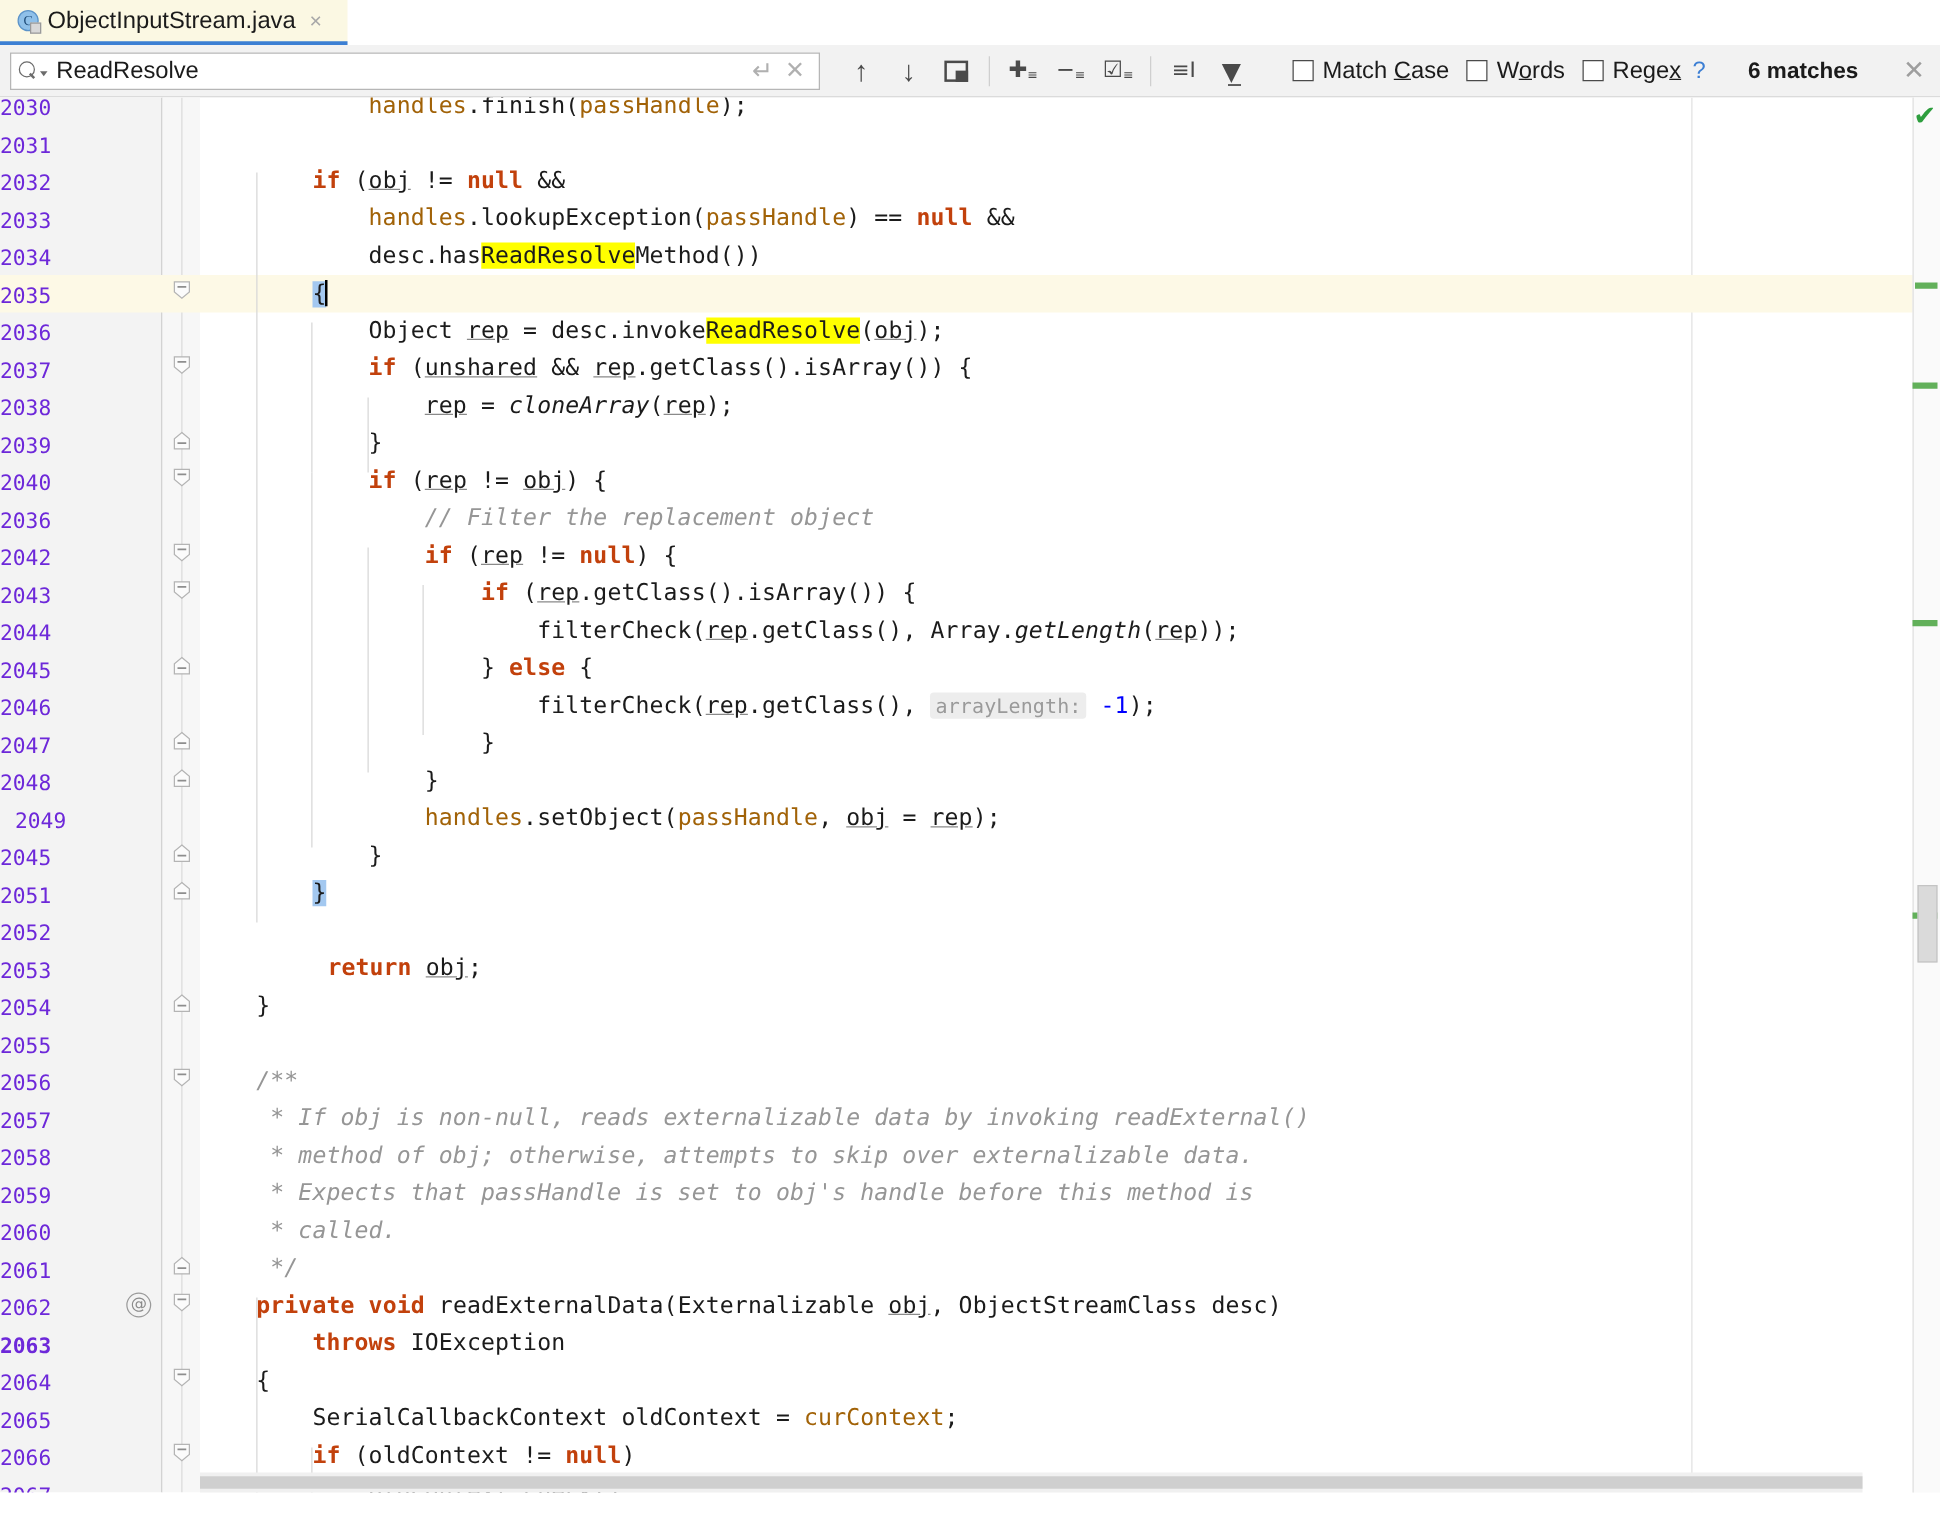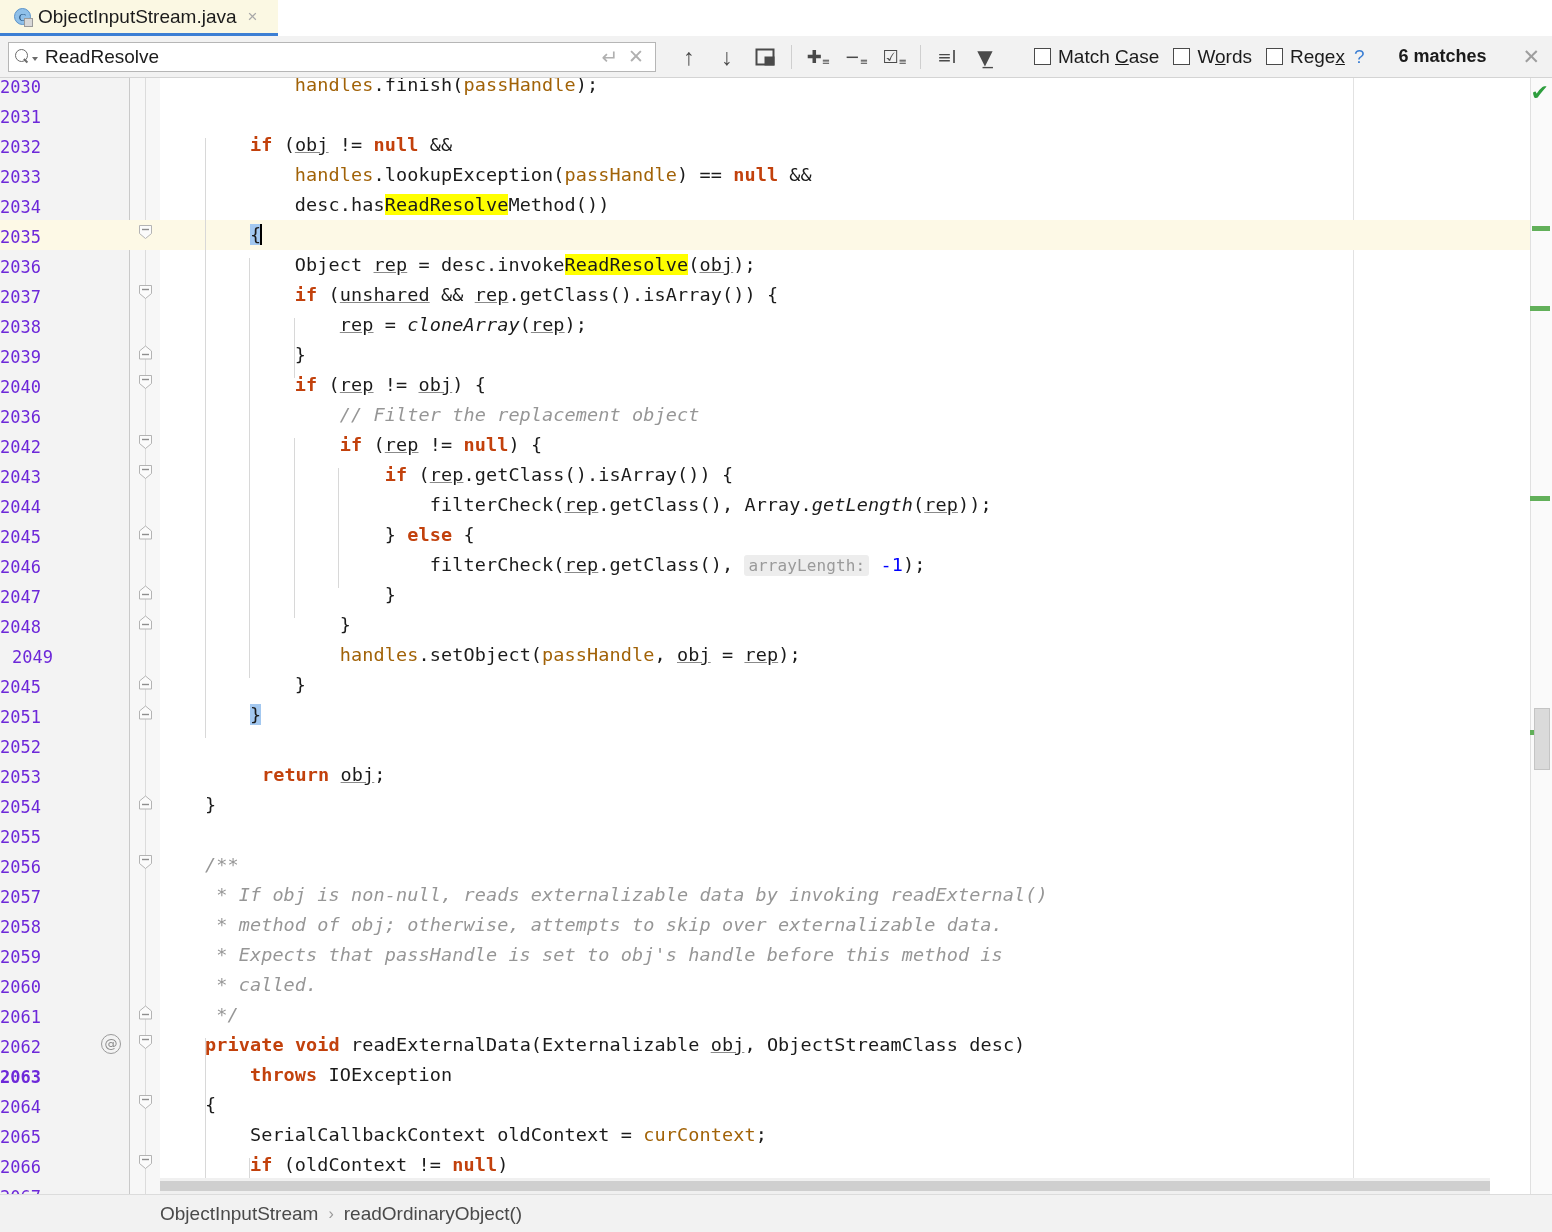--- a/index.html
+++ b/index.html
@@ -468,19 +468,14 @@
     <span class="tick" style="top:228px; width:20px"></span>
     <span class="tick" style="top:418px; width:20px"></span>
     <span class="tick" style="top:652px; width:20px"></span>
     <div class="scroll-thumb" style="top:630px; height:62px"></div>
   </div>
 
   <div class="hscroll">
     <div class="hthumb"></div>
   </div>
 
-  <div class="breadcrumb">
-    <span class="bc-item">ObjectInputStream</span>
-    <span class="bc-sep">›</span>
-    <span class="bc-item">readOrdinaryObject()</span>
-  </div>
 
 </div>
 
 </body></html>

